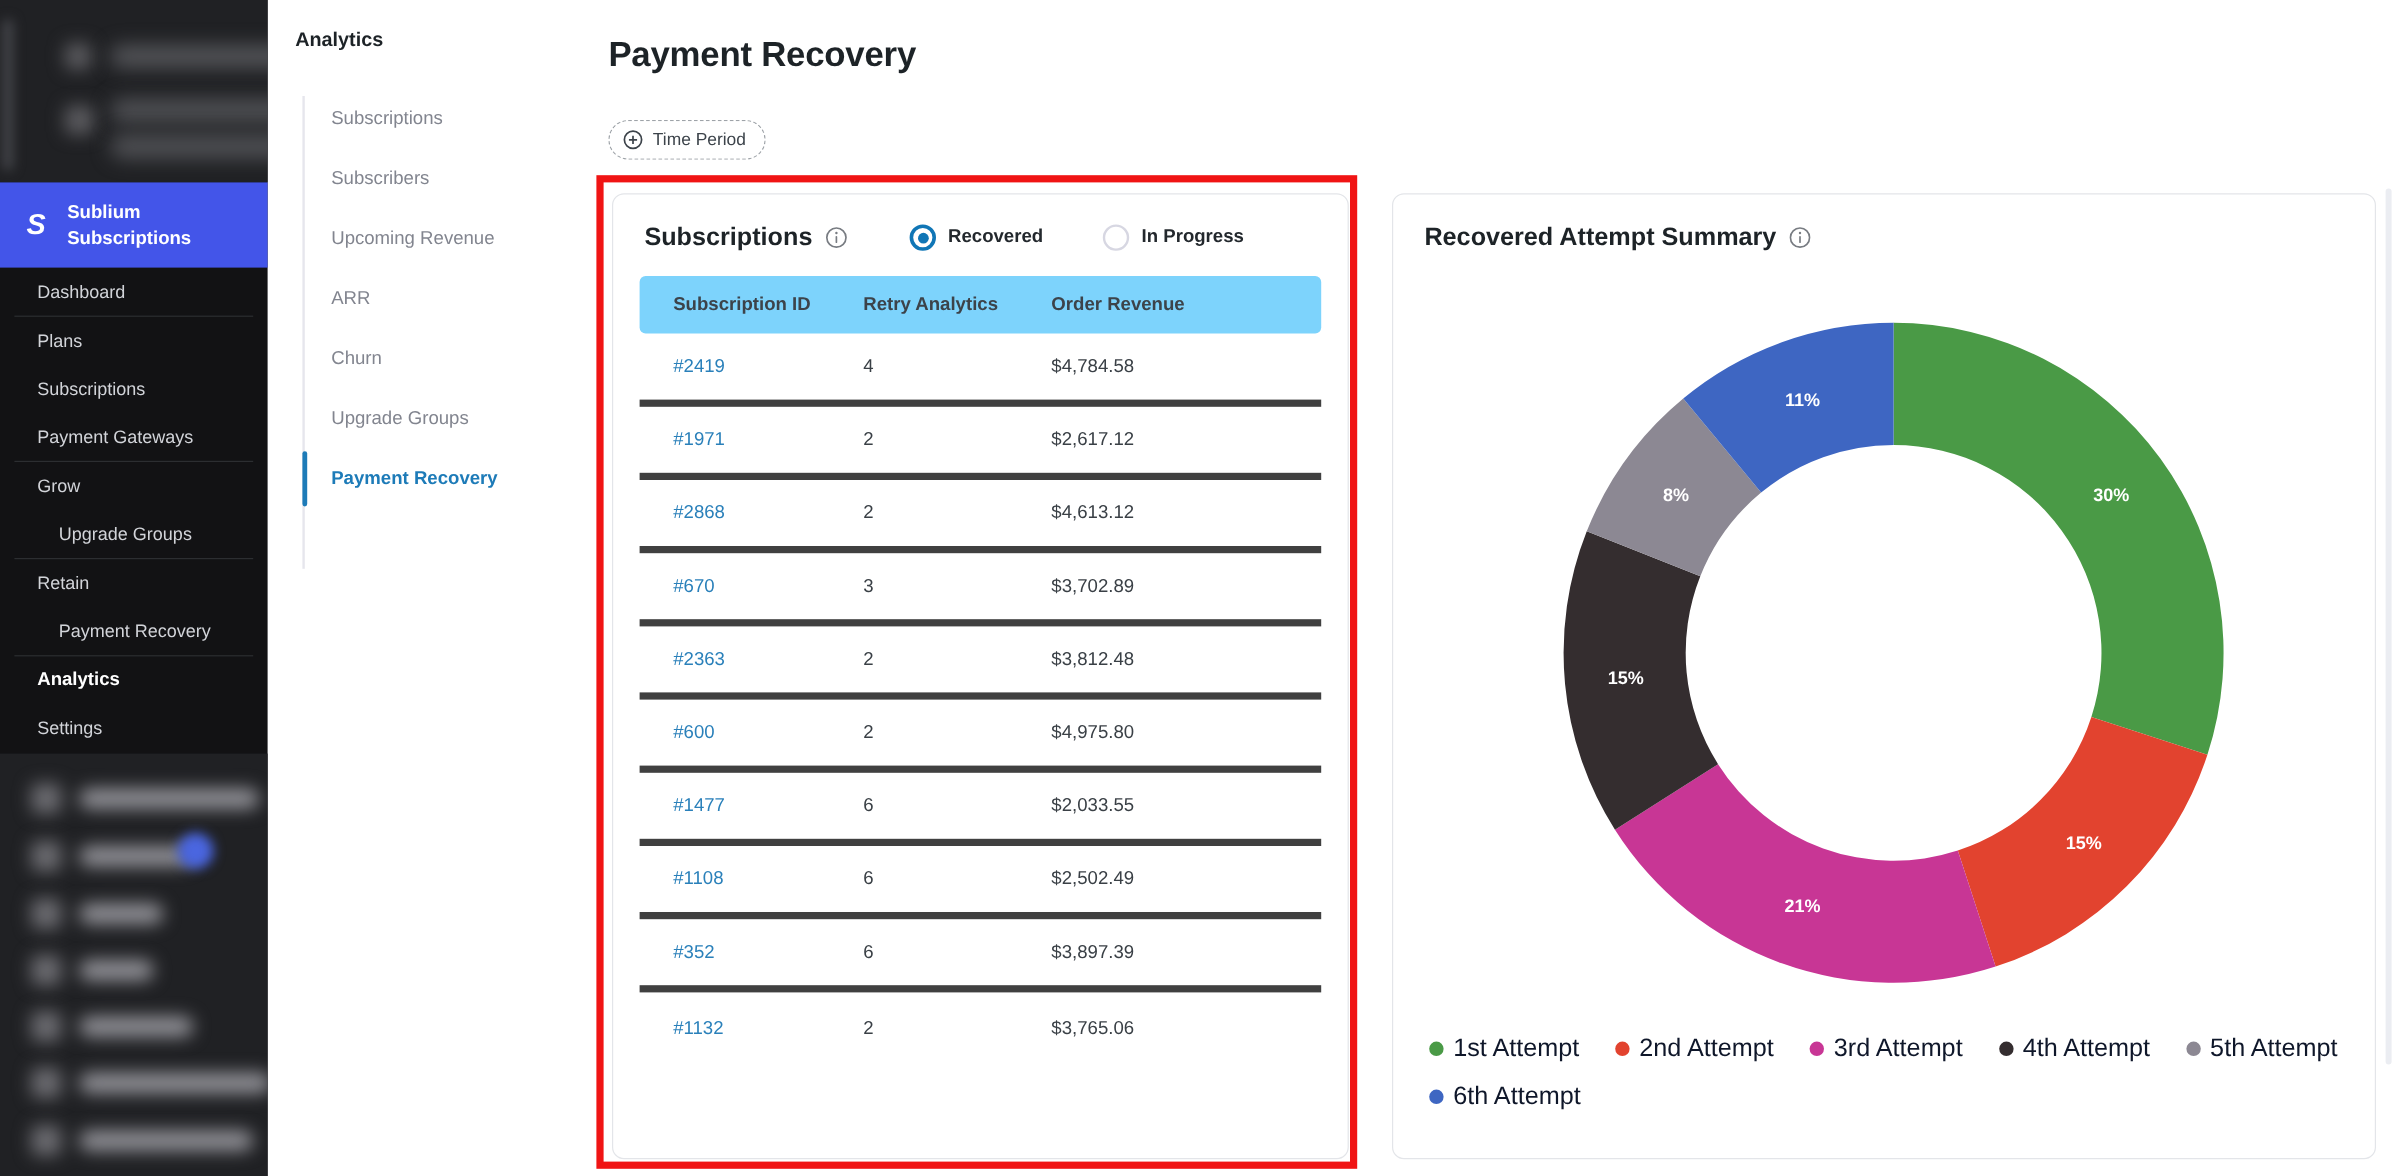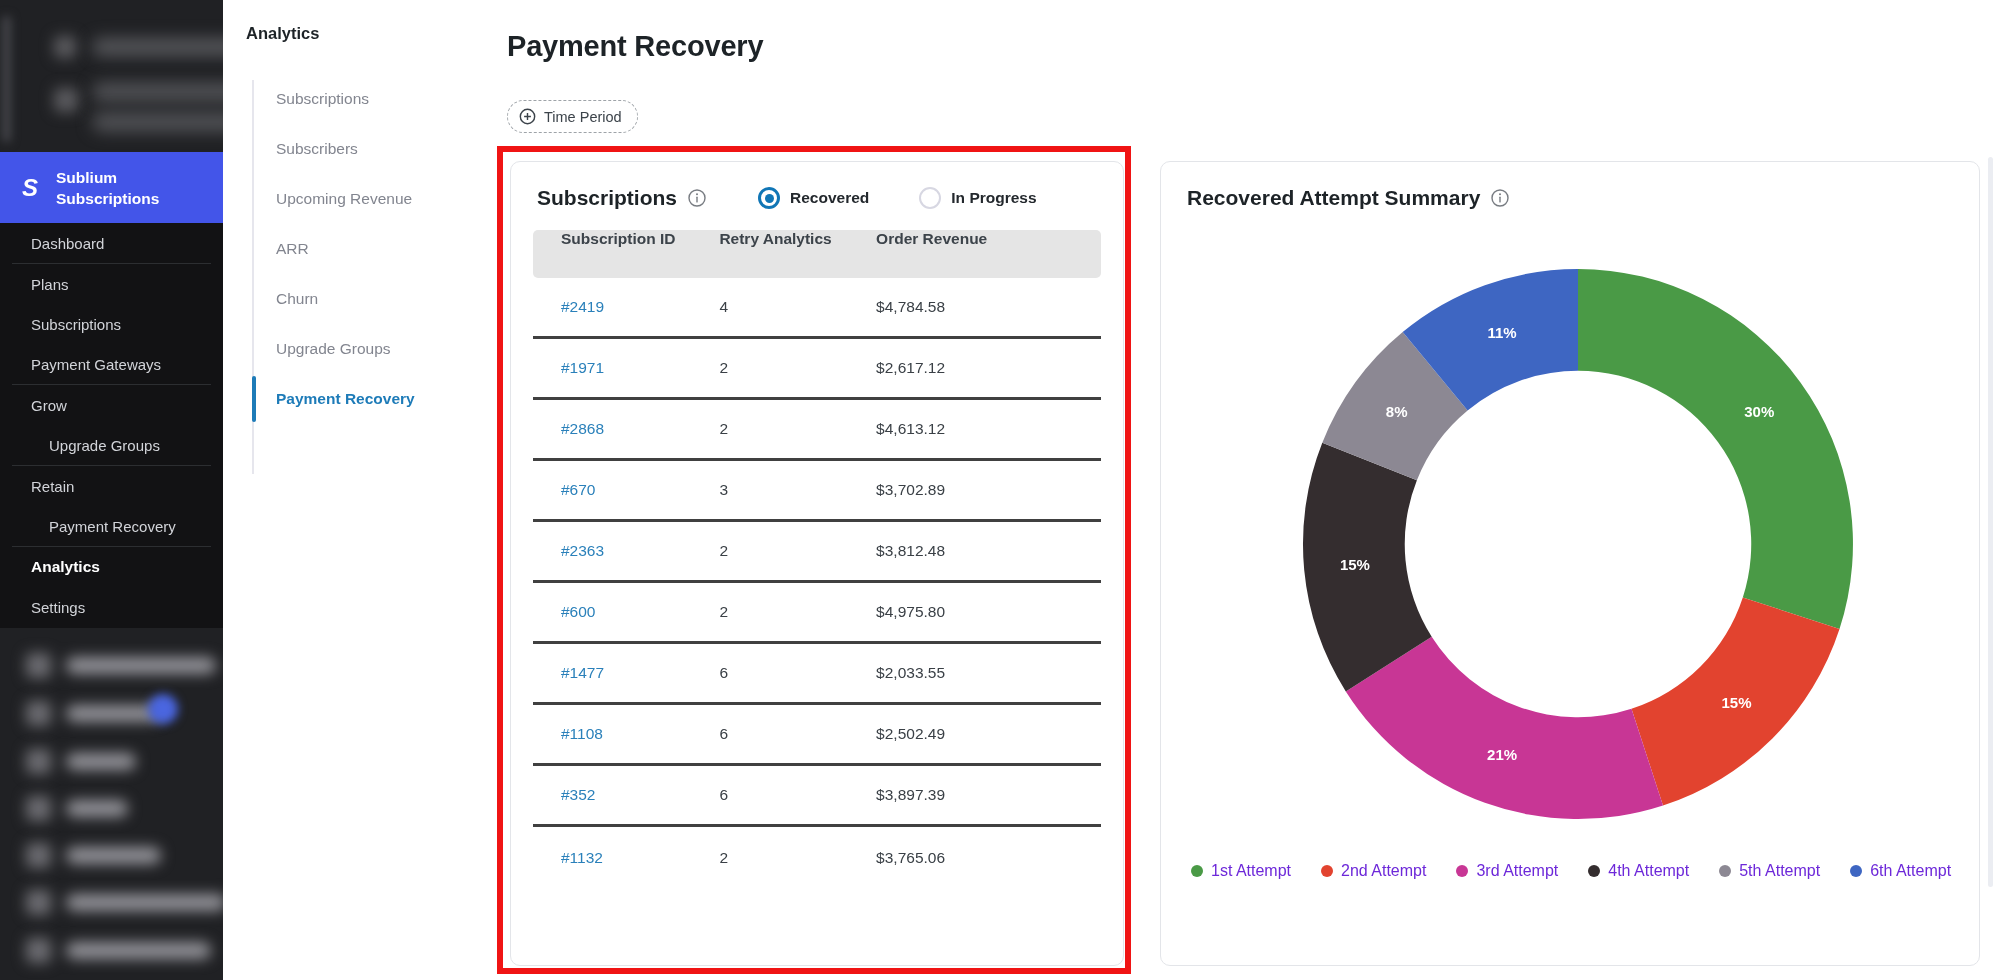--- a/index.html
+++ b/index.html
@@ -69,36 +69,36 @@
   .info-icon { width:18px; height:18px; margin-left:11px; flex:0 0 auto; cursor:pointer; }
 
   .filters { display:flex; align-items:center; gap:50px; margin-left:52px; }
   .radio-option { display:flex; align-items:center; gap:10px; cursor:pointer; }
   .radio { width:22px; height:22px; border-radius:50%; flex:0 0 auto; border:2.5px solid #d7d7e2; background:#fff; position:relative; }
   .radio.selected { border:3.5px solid #1076b6; }
   .radio.selected::after { content:""; position:absolute; left:50%; top:50%; width:9px; height:9px; margin:-4.5px 0 0 -4.5px; border-radius:50%; background:#1076b6; }
   .radio-label { font-size:15.5px; font-weight:600; color:#23282d; }
 
   .table { margin:20px 22px 0 22px; }
-  .thead { display:flex; align-items:flex-start; height:48px; background:#e5e5e5; border-radius:5px; }
+  .thead { display:flex; align-items:center; height:48px; background:#7dd3fc; border-radius:5px; }
   .th { font-size:15.5px; font-weight:600; color:#3c434a; }
-  .tr { display:flex; align-items:center; height:61px; border-bottom:3px solid #404040; }
+  .tr { display:flex; align-items:center; height:61px; border-bottom:6px solid #404040; }
   .tr:last-child { border-bottom:none; }
   .col0 { width:30%; padding-left:28px; }
   .col1 { width:29%; padding-left:16px; }
   .col2 { width:41%; padding-left:8px; }
   .td { font-size:15.5px; color:#3a4046; }
   .id-link { color:#2a80ba; cursor:pointer; font-weight:500; }
 
   .donut-wrap { position:absolute; left:67px; top:32px; width:700px; height:700px; }
   .slice-label { font-size:15px; font-weight:600; fill:#ffffff; text-anchor:middle; font-family:inherit; }
   .legend { position:absolute; left:30px; top:700px; width:766px; display:flex; flex-wrap:wrap; column-gap:30px; row-gap:16px; }
   .legend-item { display:flex; align-items:center; gap:8px; }
   .legend-dot { width:12px; height:12px; border-radius:50%; flex:0 0 auto; }
-  .legend-label { font-size:16px; color:#6d28d9;text-align:right; }
+  .legend-label { font-size:21px; color:#0f172a;text-align:right; }
 
   .scrollbar { position:absolute; left:1988px; top:157px; width:5px; height:730px; background:#ebedf2; border-radius:3px; z-index:20; cursor:pointer; }
 </style>
 </head>
 <body>
 
 <div class="stage">
 
   <aside class="wp-sidebar">
     <div class="blur-top">

